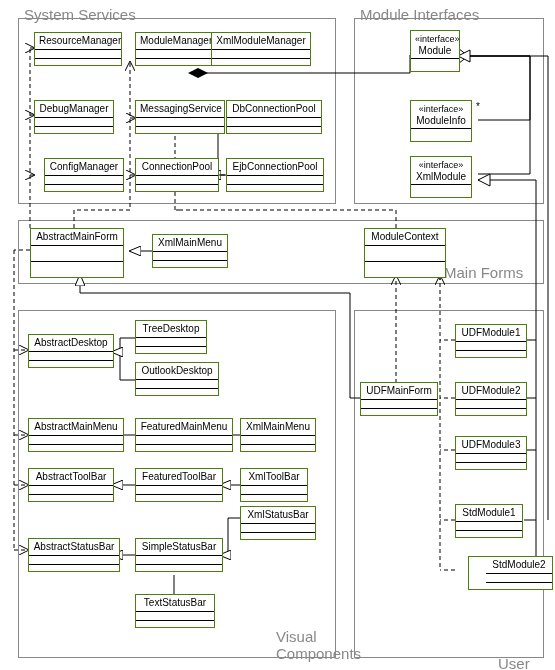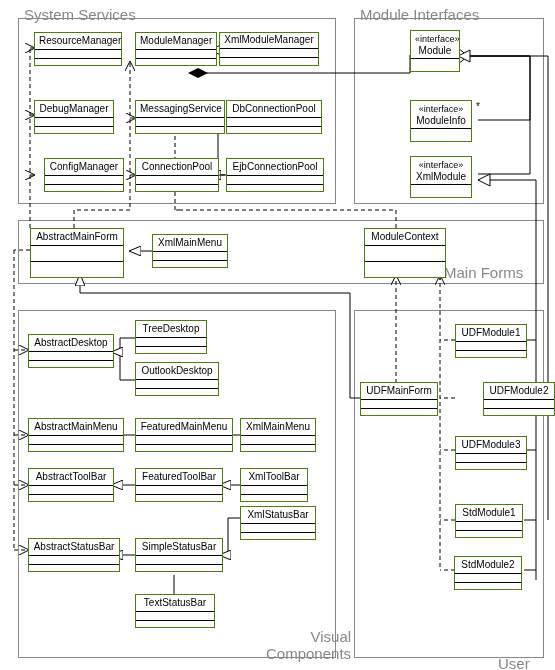--- a/index.html
+++ b/index.html
@@ -63,21 +63,21 @@
   <div class="package" style="left:18px; top:18px; width:316px; height:184px;"></div>
   <div class="package-label" style="left:24px; top:6px;">System Services</div>
 
   <div class="package" style="left:354px; top:18px; width:188px; height:184px;"></div>
   <div class="package-label" style="left:360px; top:6px;">Module Interfaces</div>
 
   <div class="package" style="left:18px; top:220px; width:524px; height:62px;"></div>
   <div class="package-label" style="left:444px; top:264px;">Main Forms</div>
 
   <div class="package" style="left:18px; top:310px; width:316px; height:346px;"></div>
-  <div class="package-label" style="left:266px; top:628px; text-align:right; white-space:pre;">Visual
+  <div class="package-label" style="left:276px; top:628px; white-space:pre;">Visual
 Components</div>
 
   <div class="package" style="left:354px; top:310px; width:188px; height:346px;"></div>
   <div class="package-label" style="left:498px; top:655px; text-align:left; white-space:pre;">User
 Application</div>
 
   <svg class="connectors" width="555" height="670">
     <defs>
       <marker id="tri" markerWidth="12" markerHeight="10" refX="11" refY="5" orient="auto">
         <path d="M0,0 L12,5 L0,10 Z" fill="#fff" stroke="#000"></path>
@@ -172,21 +172,21 @@
   <div class="classbox" style="left:34px; top:32px; width:86px; height:32px;">
     <div class="name">ResourceManager</div>
       <div class="sect"></div>
       <div class="sect"></div>
   </div>
   <div class="classbox" style="left:135px; top:32px; width:80px; height:32px;">
     <div class="name">ModuleManager</div>
       <div class="sect"></div>
       <div class="sect"></div>
   </div>
-  <div class="classbox" style="left:219px; top:32px; width:98px; height:32px;justify-content:center;">
+  <div class="classbox" style="left:211px; top:32px; width:98px; height:32px;">
     <div class="name">XmlModuleManager</div>
       <div class="sect"></div>
       <div class="sect"></div>
   </div>
   <div class="classbox" style="left:34px; top:100px; width:78px; height:32px;">
     <div class="name">DebugManager</div>
       <div class="sect"></div>
       <div class="sect"></div>
   </div>
   <div class="classbox" style="left:135px; top:100px; width:88px; height:32px;">
@@ -313,34 +313,34 @@
   <div class="classbox" style="left:360px; top:382px; width:76px; height:32px;">
     <div class="name">UDFMainForm</div>
       <div class="sect"></div>
       <div class="sect"></div>
   </div>
   <div class="classbox" style="left:455px; top:324px; width:70px; height:32px;">
     <div class="name">UDFModule1</div>
       <div class="sect"></div>
       <div class="sect"></div>
   </div>
-  <div class="classbox" style="left:455px; top:382px; width:70px; height:32px;margin-left:28px;">
+  <div class="classbox" style="left:455px; top:382px; width:70px; height:32px;">
     <div class="name">UDFModule2</div>
       <div class="sect"></div>
       <div class="sect"></div>
   </div>
   <div class="classbox" style="left:455px; top:436px; width:70px; height:32px;">
     <div class="name">UDFModule3</div>
       <div class="sect"></div>
       <div class="sect"></div>
   </div>
   <div class="classbox" style="left:455px; top:504px; width:66px; height:32px;">
     <div class="name">StdModule1</div>
       <div class="sect"></div>
       <div class="sect"></div>
   </div>
-  <div class="classbox" style="left:454px; top:556px; width:66px; height:32px;">
+  <div class="classbox" style="left:468px; top:556px; width:66px; height:32px;padding-left:17px;">
     <div class="name">StdModule2</div>
       <div class="sect"></div>
       <div class="sect"></div>
   </div>
 
 </div>
 
 </body></html>

